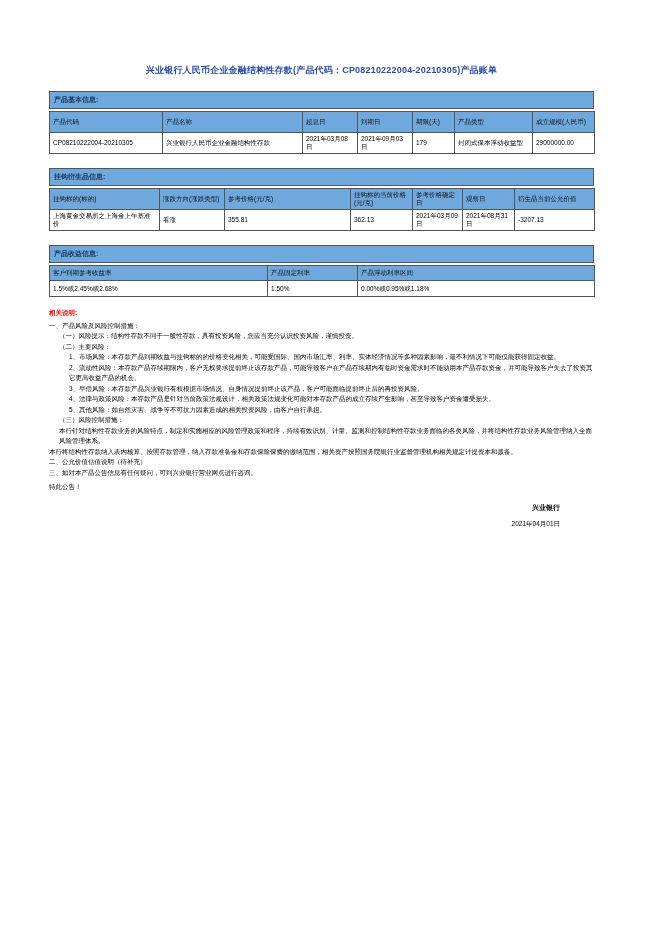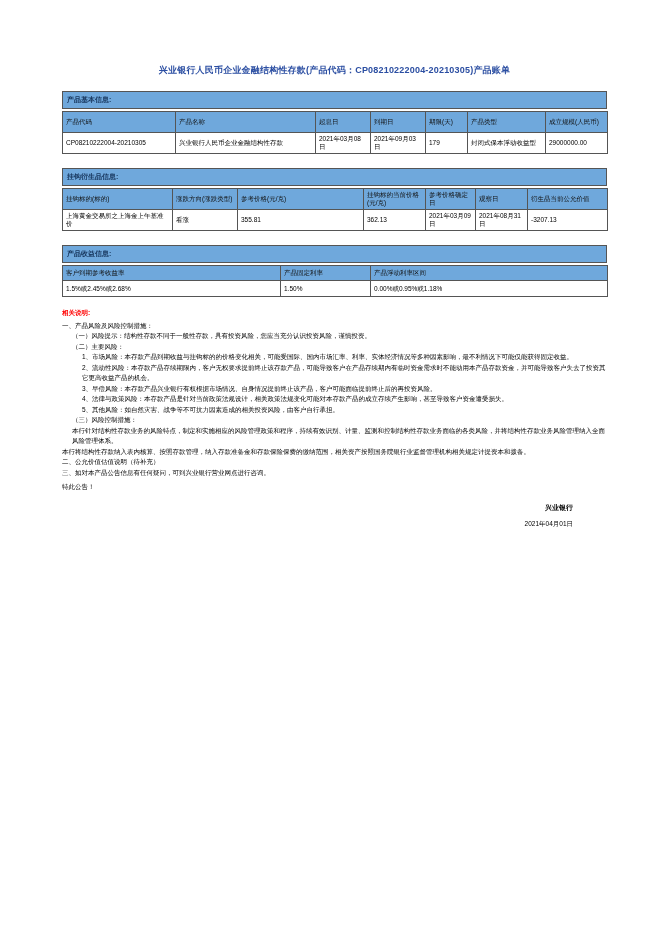--- a/index.html
+++ b/index.html
@@ -1,21 +1,21 @@
 <!DOCTYPE html>
 <html><head>
 <meta charset="utf-8">
 <style>
   * { margin:0; padding:0; box-sizing:border-box; }
   html,body { background:#ffffff; }
   body {
     width:662px; height:936px; position:relative; overflow:hidden;
     font-family:"Liberation Sans","DejaVu Sans",sans-serif; color:#000;
   }
-  .page { position:absolute; left:62px; top:0; width:545px; }
+  .page { position:absolute; left:49px; top:0; width:545px; }
   .doc-title {
     margin-top:64px; text-align:center;
     color:#2b4ea2; font-size:9px; font-weight:bold; letter-spacing:0.2px;
   }
   .section { margin-top:14px; }
   .section:first-of-type { margin-top:24px; }
   .section-bar {
     background:#6fa8dc; color:#17365d; font-weight:bold; font-size:7px;
     padding:3px 4px; border:1px solid #555; margin-bottom:2px;
   }

